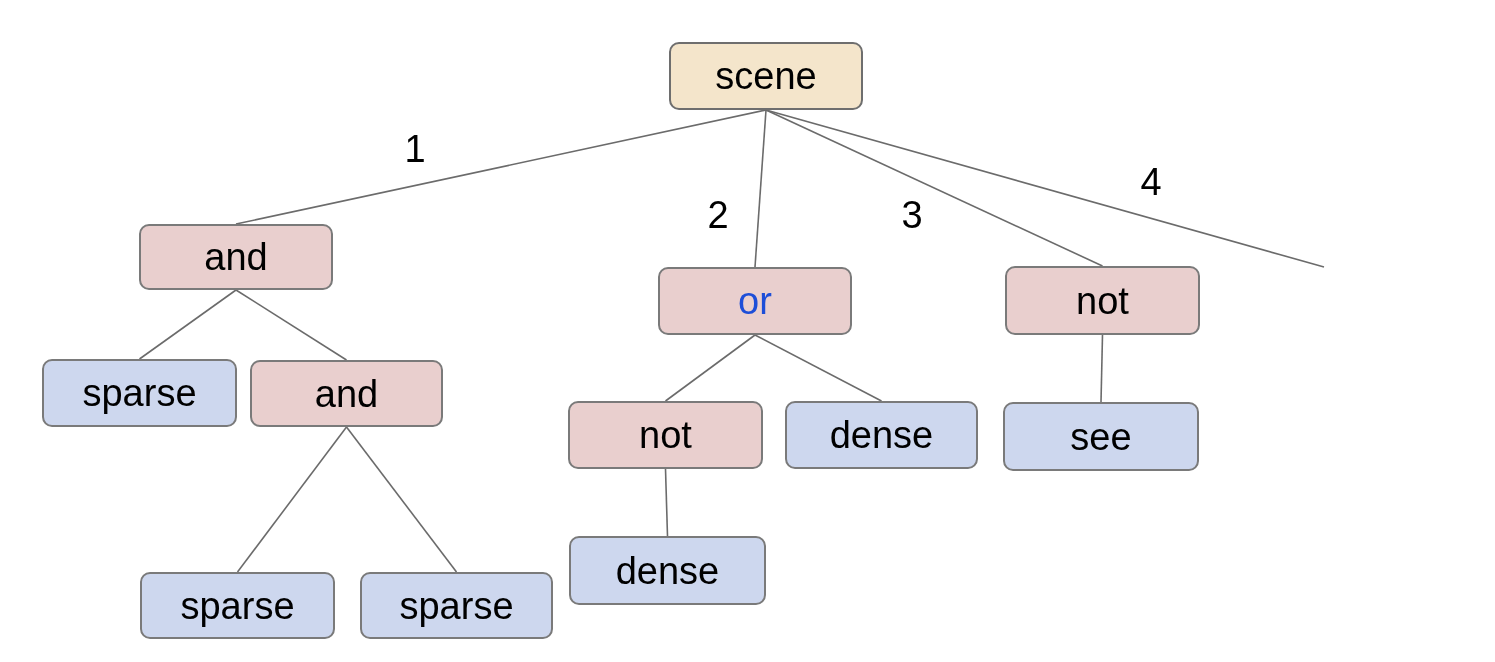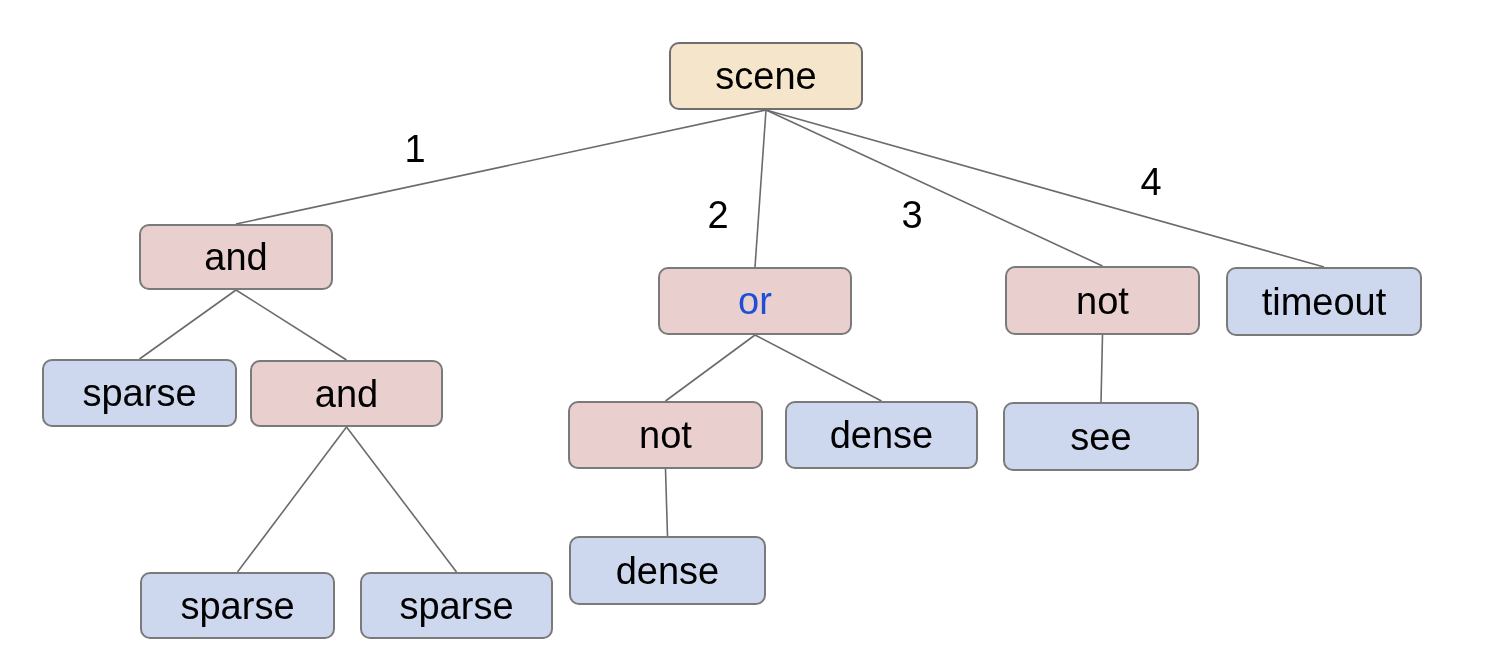--- a/index.html
+++ b/index.html
@@ -58,21 +58,20 @@
       <line x1="1102.5" y1="335" x2="1101" y2="402" stroke="#6b6b6b" stroke-width="1.6"></line>
     </svg>
 <div class="edge-label" style="left: 415px; top: 149px;">1</div>
     <div class="edge-label" style="left: 718px; top: 215px;">2</div>
     <div class="edge-label" style="left: 912px; top: 215px;">3</div>
     <div class="edge-label" style="left: 1151px; top: 182px;">4</div>
     <div class="node node-root" style="left: 669px; top: 42px; width: 194px; height: 68px; background: rgb(244, 229, 203); border-color: rgb(110, 110, 110); color: rgb(0, 0, 0);">scene</div>
     <div class="node node-operator" style="left: 139px; top: 224px; width: 194px; height: 66px; background: rgb(233, 207, 206); border-color: rgb(122, 122, 122); color: rgb(0, 0, 0);">and</div>
     <div class="node node-operator" style="left: 658px; top: 267px; width: 194px; height: 68px; background: rgb(233, 207, 206); border-color: rgb(122, 122, 122); color: #1d4ed8;">or</div>
     <div class="node node-operator" style="left: 1005px; top: 266px; width: 195px; height: 69px; background: rgb(233, 207, 206); border-color: rgb(122, 122, 122); color: rgb(0, 0, 0);">not</div>
-    <div class="node node-leaf" style="left: 1226px; top: 267px; width: 196px; height: 69px; background: rgb(205, 215, 238); border-color: rgb(122, 122, 122); color: rgb(0, 0, 0);">timeout</div>
     <div class="node node-leaf" style="left: 42px; top: 359px; width: 195px; height: 68px; background: rgb(205, 215, 238); border-color: rgb(122, 122, 122); color: rgb(0, 0, 0);">sparse</div>
     <div class="node node-operator" style="left: 250px; top: 360px; width: 193px; height: 67px; background: rgb(233, 207, 206); border-color: rgb(122, 122, 122); color: rgb(0, 0, 0);">and</div>
     <div class="node node-operator" style="left: 568px; top: 401px; width: 195px; height: 68px; background: rgb(233, 207, 206); border-color: rgb(122, 122, 122); color: rgb(0, 0, 0);">not</div>
     <div class="node node-leaf" style="left: 785px; top: 401px; width: 193px; height: 68px; background: rgb(205, 215, 238); border-color: rgb(122, 122, 122); color: rgb(0, 0, 0);">dense</div>
     <div class="node node-leaf" style="left: 1003px; top: 402px; width: 196px; height: 69px; background: rgb(205, 215, 238); border-color: rgb(122, 122, 122); color: rgb(0, 0, 0);">see</div>
     <div class="node node-leaf" style="left: 140px; top: 572px; width: 195px; height: 67px; background: rgb(205, 215, 238); border-color: rgb(122, 122, 122); color: rgb(0, 0, 0);">sparse</div>
     <div class="node node-leaf" style="left: 360px; top: 572px; width: 193px; height: 67px; background: rgb(205, 215, 238); border-color: rgb(122, 122, 122); color: rgb(0, 0, 0);">sparse</div>
     <div class="node node-leaf" style="left: 569px; top: 536px; width: 197px; height: 69px; background: rgb(205, 215, 238); border-color: rgb(122, 122, 122); color: rgb(0, 0, 0);">dense</div>
   </div>
 

